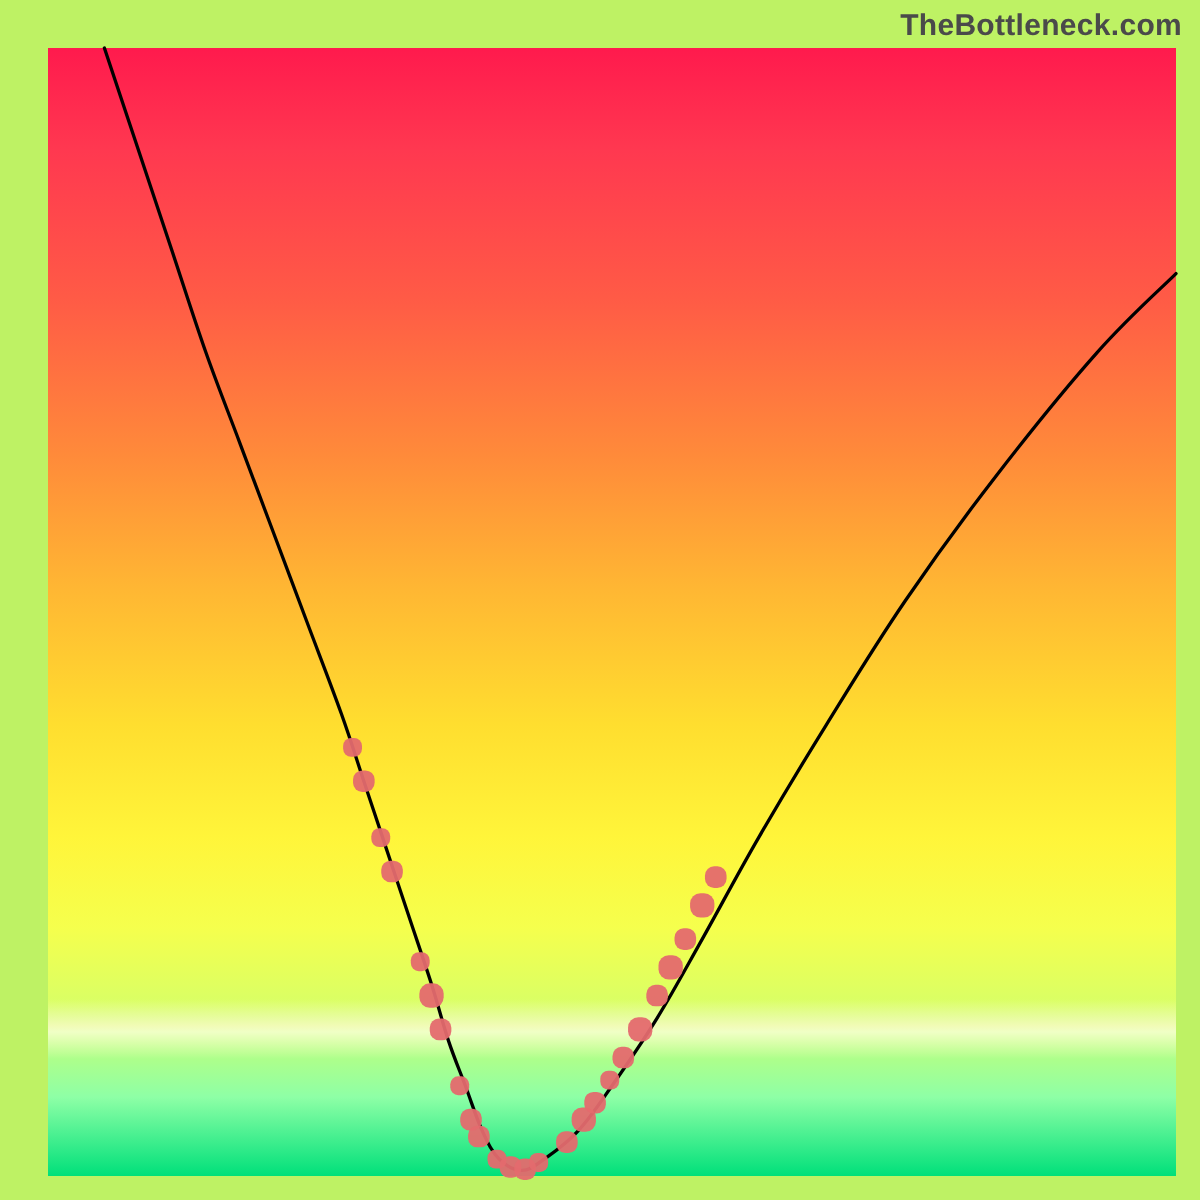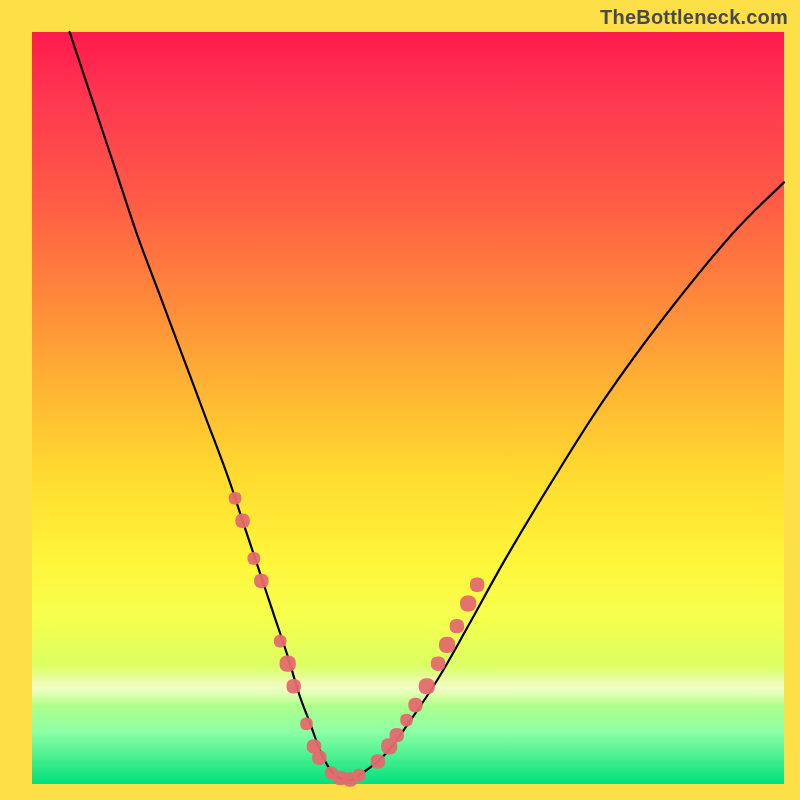--- a/index.html
+++ b/index.html
@@ -8,21 +8,21 @@
     width: 800px;
     height: 800px;
     background: #000;
     overflow: hidden;
     font-family: Arial, Helvetica, sans-serif;
   }
   .stage {
     position: relative;
     width: 800px;
     height: 800px;
-    background: #fde047;
+    background: #bef264;
   }
   .plot-area {
     position: absolute;
     left: 32px;
     top: 32px;
     width: 752px;
     height: 752px;
     background: linear-gradient(
       to bottom,
       #ff1a4d 0%,

